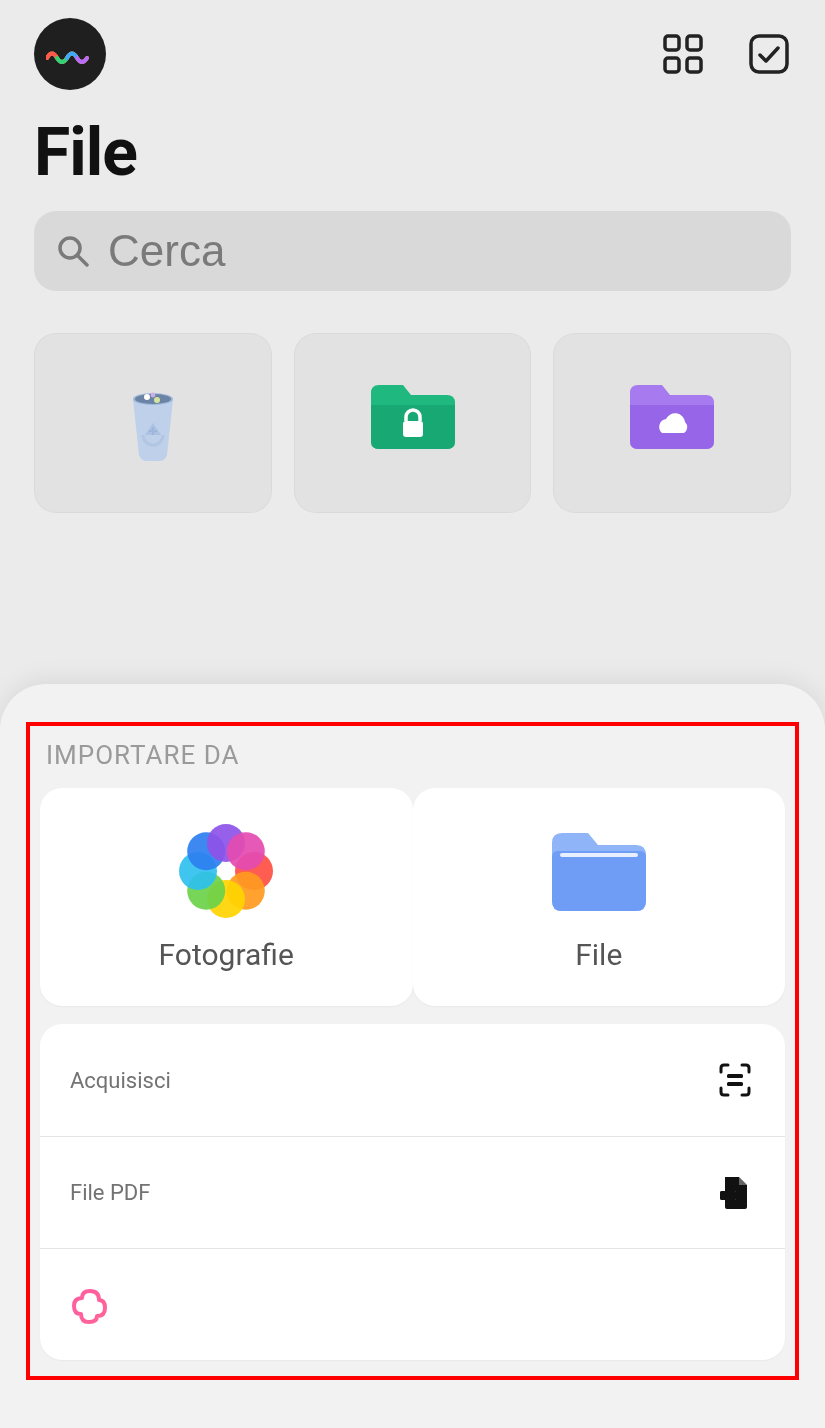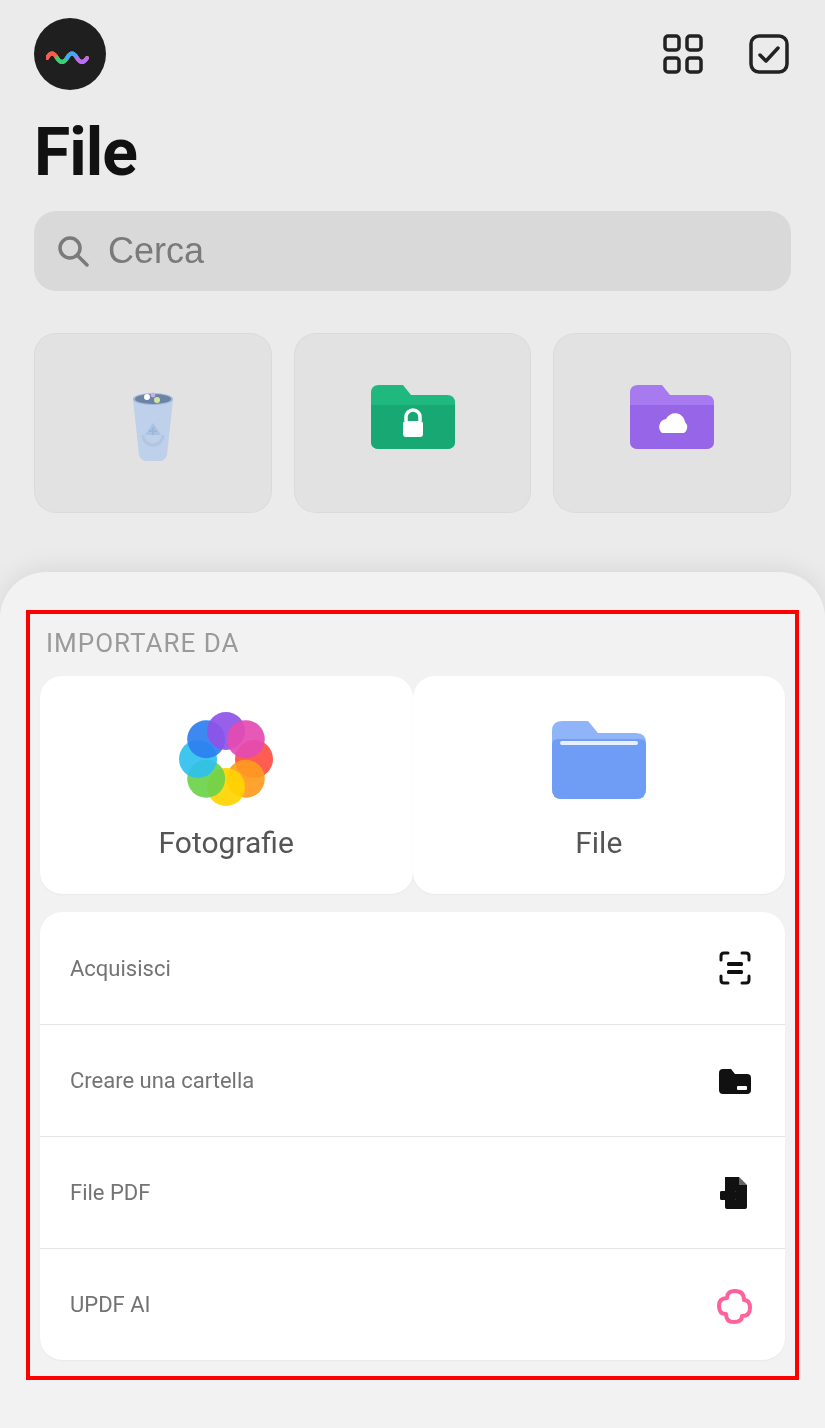--- a/index.html
+++ b/index.html
@@ -17,21 +17,21 @@
 
   .page-title { font-size: 66px; font-weight: 700; color: #111; padding: 24px 34px 10px 34px; letter-spacing: -1px; }
 
   .search-wrap { padding: 10px 34px 0 34px; }
   .search {
     display:flex; align-items:center; gap: 18px;
     background: #d9d9d9; border-radius: 22px; height: 80px; padding: 0 22px;
   }
   .search input {
     flex:1; border:none; background:transparent; outline:none;
-    font-size: 36px; color:#4d7c0f;
+    font-size: 44px; color:#4d7c0f;
   }
   .search input::placeholder { color: #7a7a7a; }
 
   .folders-row { display:flex; gap: 22px; padding: 42px 34px 0 34px; }
   .folder-card {
     flex:1; height: 180px; background: #e2e2e2; border-radius: 22px;
     display:flex; align-items:flex-start; justify-content:center; padding-top: 44px;
     box-shadow: inset 0 0 0 1px rgba(0,0,0,0.03);
   }
 
@@ -190,46 +190,36 @@
         <div class="label">Acquisisci</div>
         <div class="action-icon">
           <svg width="38" height="38" viewBox="0 0 38 38">
             <path d="M5 11 V7 Q5 4 8 4 H12 M26 4 H30 Q33 4 33 7 V11 M33 27 V31 Q33 34 30 34 H26 M12 34 H8 Q5 34 5 31 V27" stroke="#111" stroke-width="3" fill="none" stroke-linecap="round"></path>
             <rect x="11" y="13" width="16" height="4" rx="1.5" fill="#111"></rect>
             <rect x="11" y="21" width="16" height="4" rx="1.5" fill="#111"></rect>
           </svg>
         </div>
       </div>
 
-      <div class="create-item">
-        <div class="label">Creare una cartella</div>
-        <div class="action-icon">
-          <svg width="38" height="34" viewBox="0 0 38 34">
-            <path d="M3 9 Q3 5 7 5 L15 5 L19 10 L31 10 Q35 10 35 14 L35 26 Q35 30 31 30 L7 30 Q3 30 3 26 Z" fill="#111"></path>
-            <rect x="21" y="22" width="10" height="4" rx="1" fill="#fff"></rect>
-          </svg>
-        </div>
-      </div>
 
       <div class="create-item">
         <div class="label">File PDF</div>
         <div class="action-icon">
           <svg width="34" height="38" viewBox="0 0 34 38">
             <path d="M7 3 H21 L29 11 V33 Q29 35 27 35 H9 Q7 35 7 33 Z" fill="#111"></path>
             <path d="M21 3 V11 H29 Z" fill="#fff" opacity="0.35"></path>
             <rect x="2" y="17" width="16" height="9" rx="2" fill="#fff"></rect>
             <rect x="2" y="17" width="16" height="9" rx="2" fill="#111" opacity="0"></rect>
             <rect x="2" y="17" width="16" height="9" rx="2" stroke="#111" stroke-width="0" fill="#111"></rect>
             <rect x="2" y="17" width="16" height="9" rx="2" fill="#111"></rect>
           </svg>
         </div>
       </div>
 
       <div class="create-item">
-        <div class="label">UPDF AI</div>
         <div class="action-icon">
           <svg width="38" height="38" viewBox="0 0 38 38">
             <path d="M19 5 Q28 5 28 14 Q34 14 34 22 Q34 30 26 30 Q26 36 18 36 Q10 36 10 28 Q3 28 3 20 Q3 12 11 12 Q11 5 19 5 Z" fill="none" stroke-width="4" stroke-linejoin="round" stroke="url(#g1)"></path>
             <defs>
               <linearGradient id="g1" x1="0" y1="0" x2="38" y2="38">
                 <stop offset="0" stop-color="#ff5ea0"></stop>
                 <stop offset="0.33" stop-color="#ffb03a"></stop>
                 <stop offset="0.66" stop-color="#34c98c"></stop>
                 <stop offset="1" stop-color="#4a8bff"></stop>
               </linearGradient>

